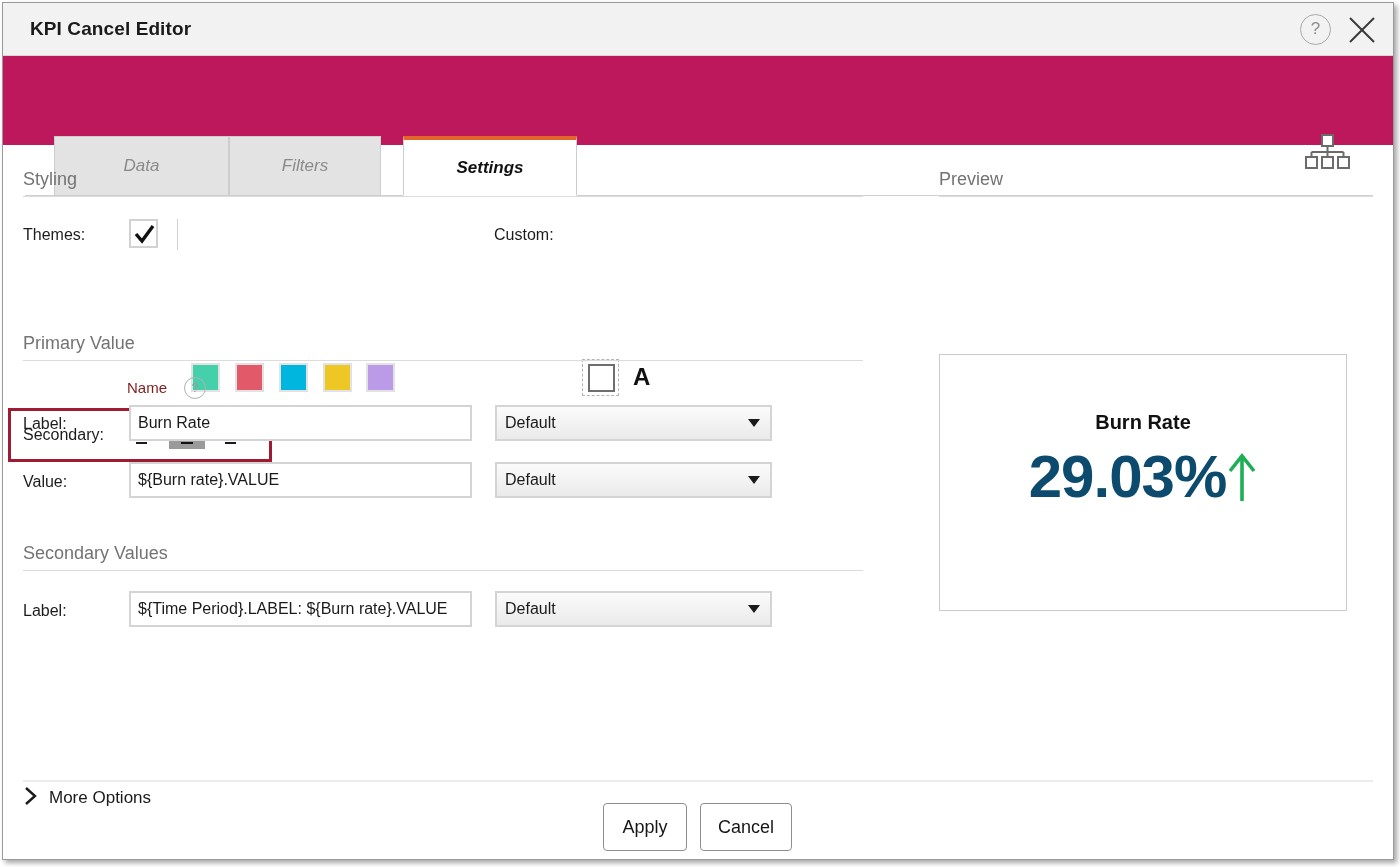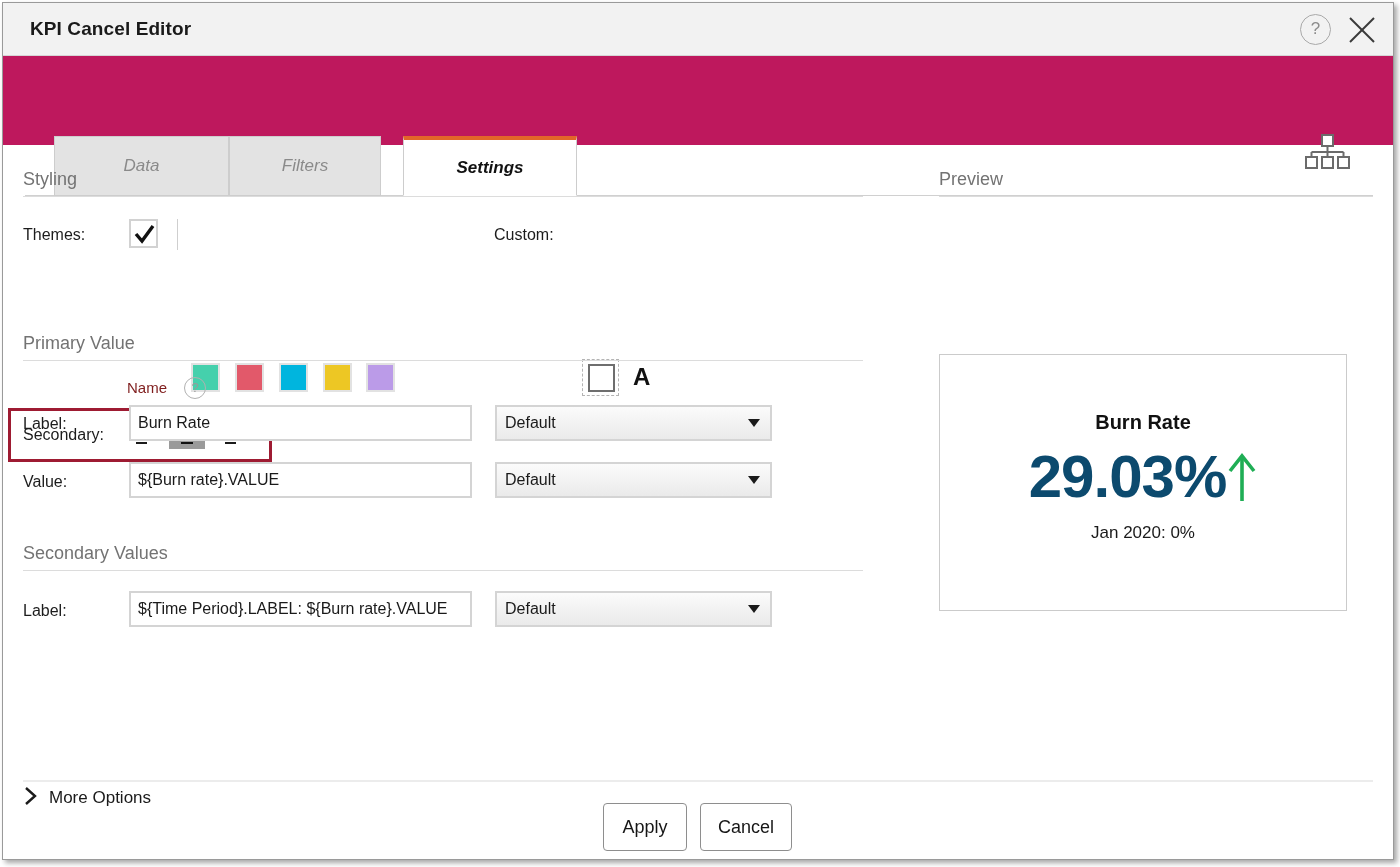--- a/index.html
+++ b/index.html
@@ -396,21 +396,20 @@
       <div class="prev-big-wrap">
         <span class="prev-big">29.03%</span>
         <span class="prev-arrow">
           <svg width="30" height="54" viewBox="0 0 30 54" aria-hidden="true">
             <line x1="15" y1="52" x2="15" y2="10" stroke="#1FAE55" stroke-width="3.6"></line>
             <polyline points="3,22 15,7 27,22" fill="none" stroke="#1FAE55" stroke-width="3.6"></polyline>
           </svg>
         </span>
       </div>
 
-      <div class="prev-sub">Jan 2020: 0%</div>
     </div>
 
   </div>
 
   <div class="foot-rule"></div>
   <button class="btn" id="btn-apply">Apply</button>
   <button class="btn" id="btn-cancel">Cancel</button>
 
 </div>
 

